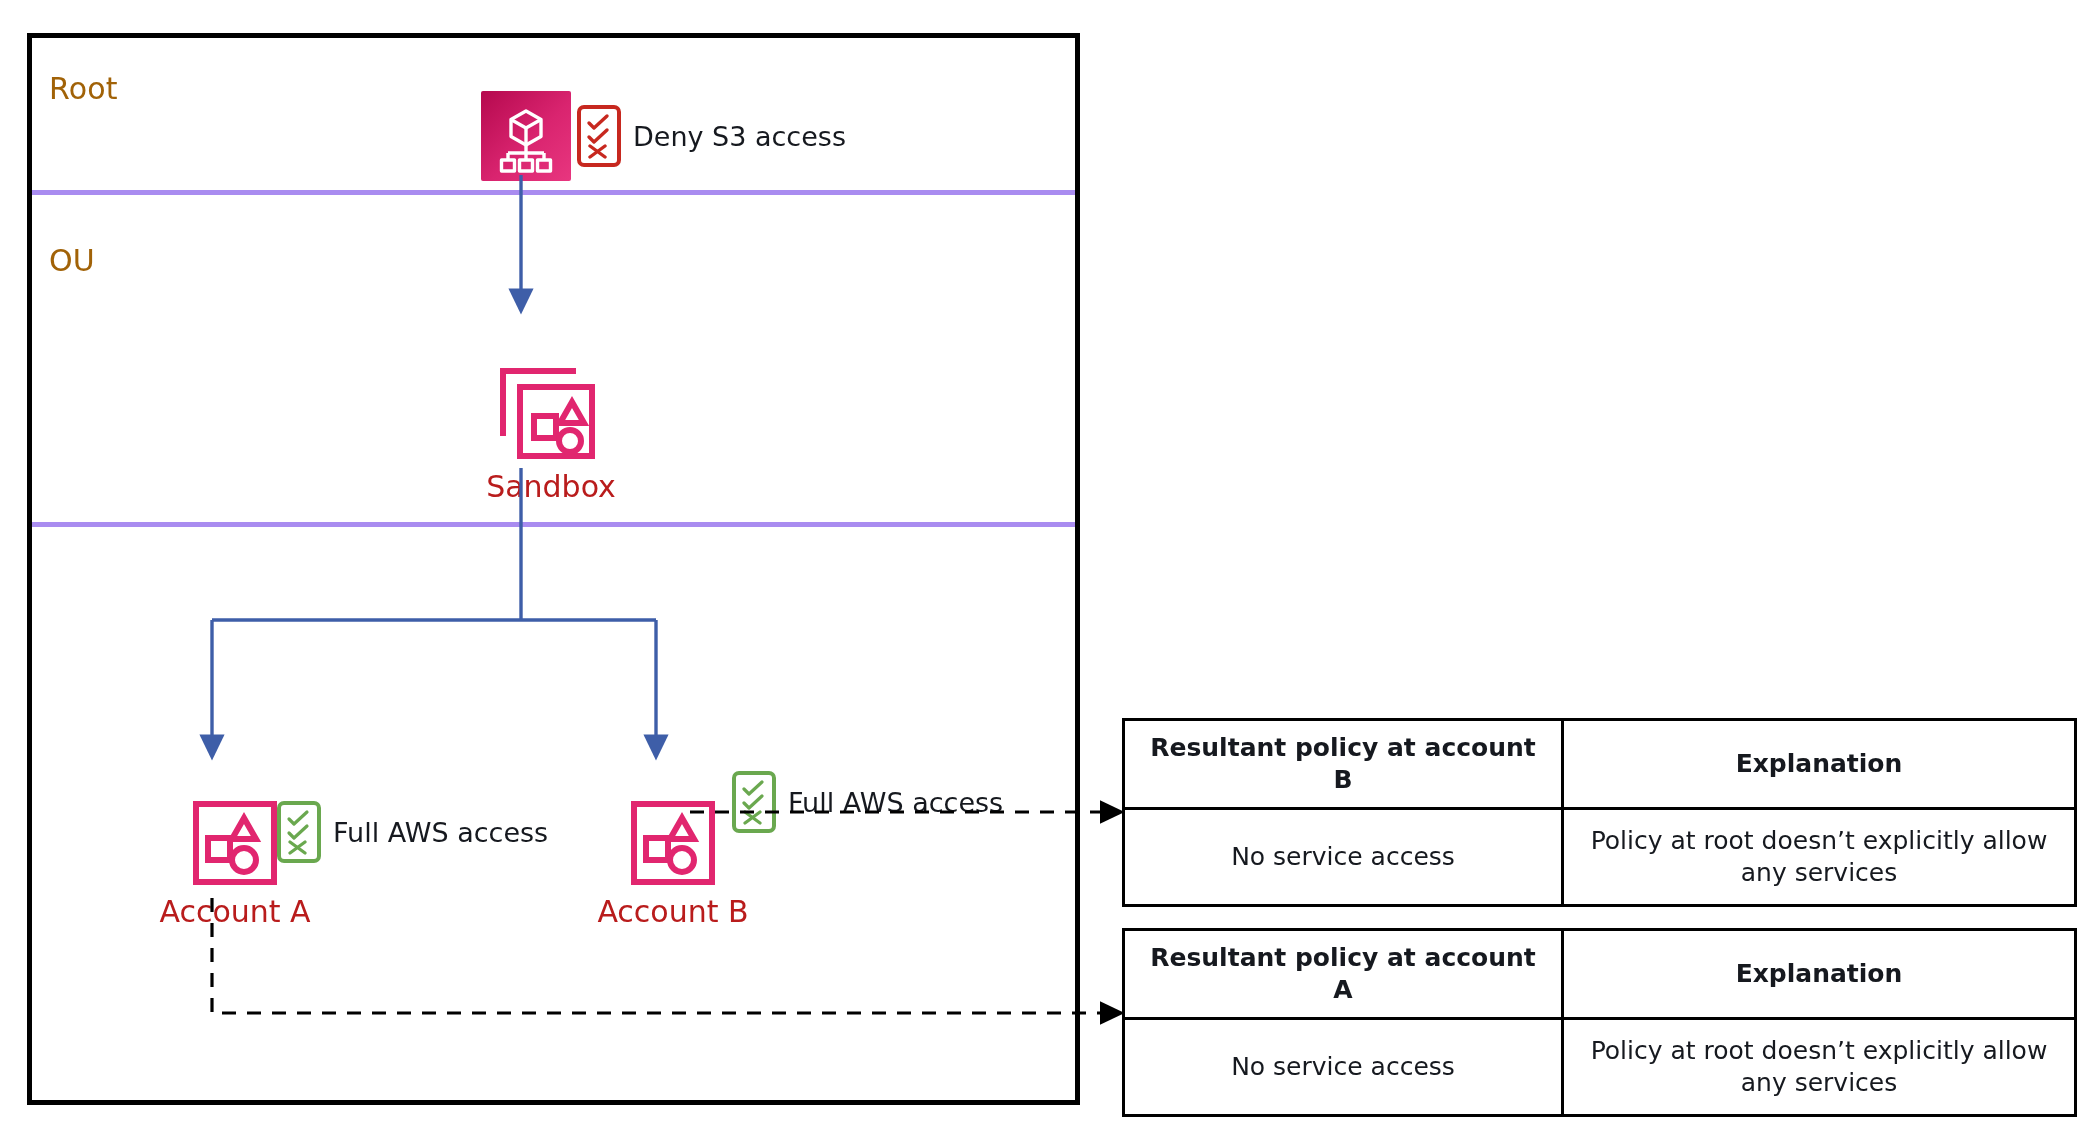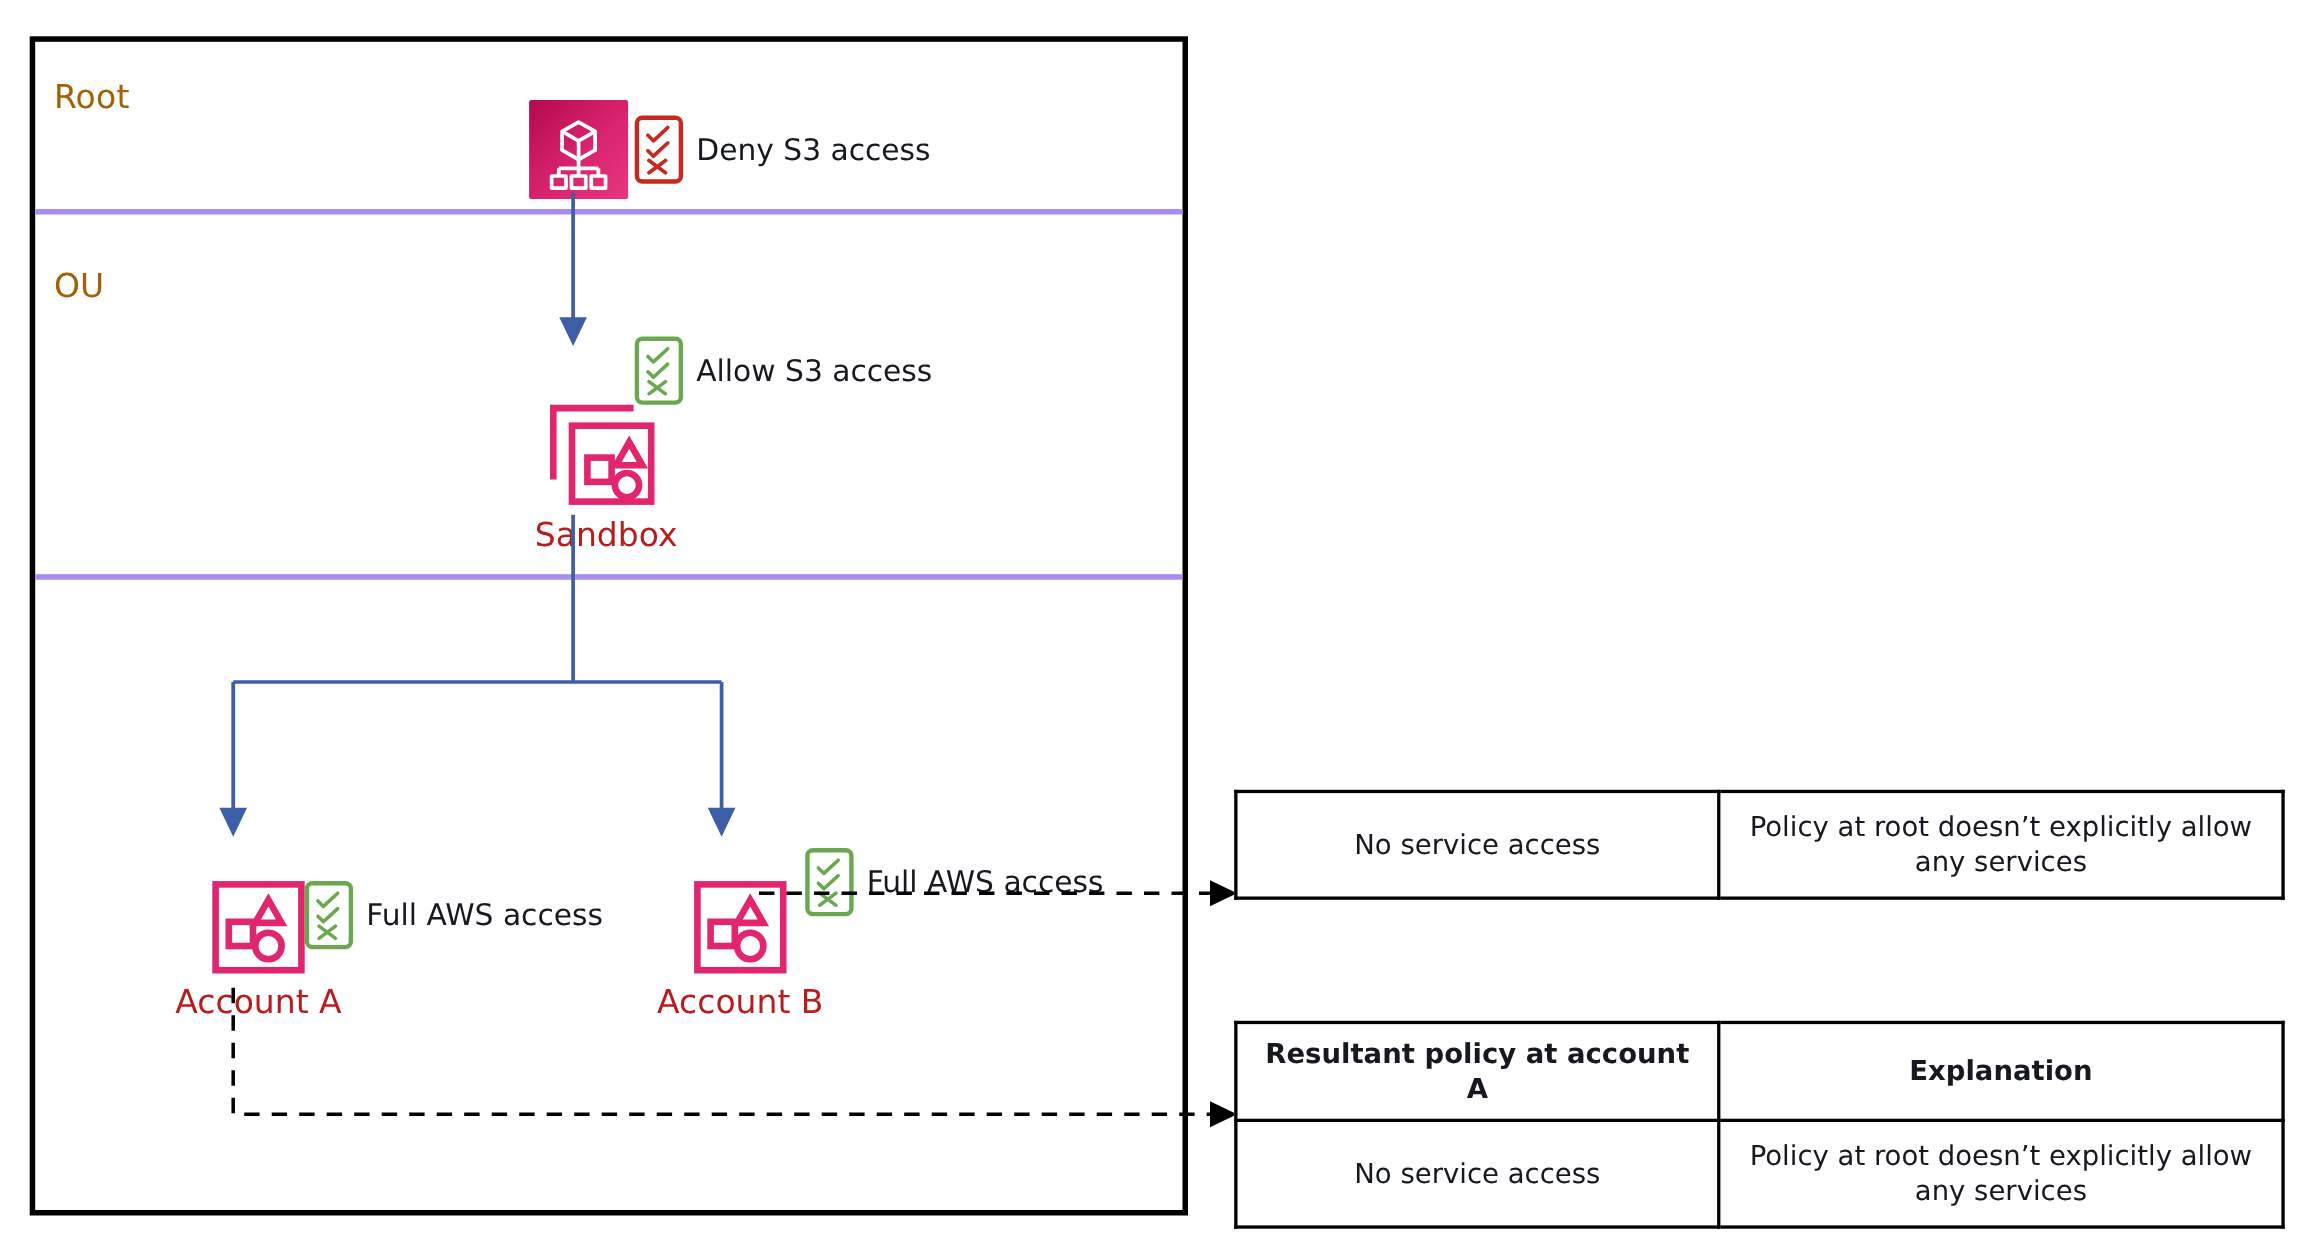--- a/index.html
+++ b/index.html
@@ -112,32 +112,20 @@
         <path d="M5 70 L5 5 L78 5"></path>
         <rect x="22" y="21" width="72" height="69"></rect>
         <rect x="36" y="50" width="22" height="22"></rect>
         <path d="M74 36 L86 57 L62 57 Z"></path>
         <circle cx="72" cy="75" r="11"></circle>
       </g>
     </svg>
     <div class="node-caption">Sandbox</div>
   </div>
 
-  <div class="policy-chip" id="ou-policy">
-    <div class="chip-box green">
-      <svg width="26" height="46" viewBox="0 0 26 46">
-        <g fill="none" stroke="#6aa84f" stroke-width="3.2" stroke-linecap="round" stroke-linejoin="round">
-          <path d="M3 10 L8 15 L21 3"></path>
-          <path d="M3 24 L8 29 L21 17"></path>
-          <path d="M4 33 L19 44 M19 33 L4 44"></path>
-        </g>
-      </svg>
-    </div>
-    <div class="chip-label">Allow S3 access</div>
-  </div>
 
   <div class="node" id="account-a-node">
     <svg width="86" height="86" viewBox="0 0 86 86">
       <g fill="none" stroke="#e1266f" stroke-width="6" stroke-linejoin="miter">
         <rect x="4" y="4" width="78" height="78"></rect>
         <rect x="16" y="38" width="22" height="22"></rect>
         <path d="M52 18 L64 39 L40 39 Z"></path>
         <circle cx="52" cy="60" r="12"></circle>
       </g>
     </svg>
@@ -203,20 +191,24 @@
 
   <path d="M656 620 L656 748" stroke="#3e5ea8" stroke-width="3.4" fill="none" marker-end="url(#arrow-blue)"></path>
 
   <path d="M690 812 L1108 812" stroke="#000000" stroke-width="3.2" fill="none" stroke-dasharray="14,11" marker-end="url(#arrow-black)"></path>
 
   <path d="M212 898 L212 1013 L1108 1013" stroke="#000000" stroke-width="3.2" fill="none" stroke-dasharray="14,11" marker-end="url(#arrow-black)"></path>
 </svg>
 
 <table class="result-table" id="table-b">
   <tbody>
+      <tr>
+    <td class="head col-left">Resultant policy at account B</td>
+    <td class="head">Explanation</td>
+  </tr>
   <tr>
     <td class="body col-left">No service access</td>
     <td class="body">Policy at root doesn’t explicitly allow any services</td>
   </tr>
 </tbody>
   </table>
 
 <table class="result-table" id="table-a">
   <tbody>
       <tr>

